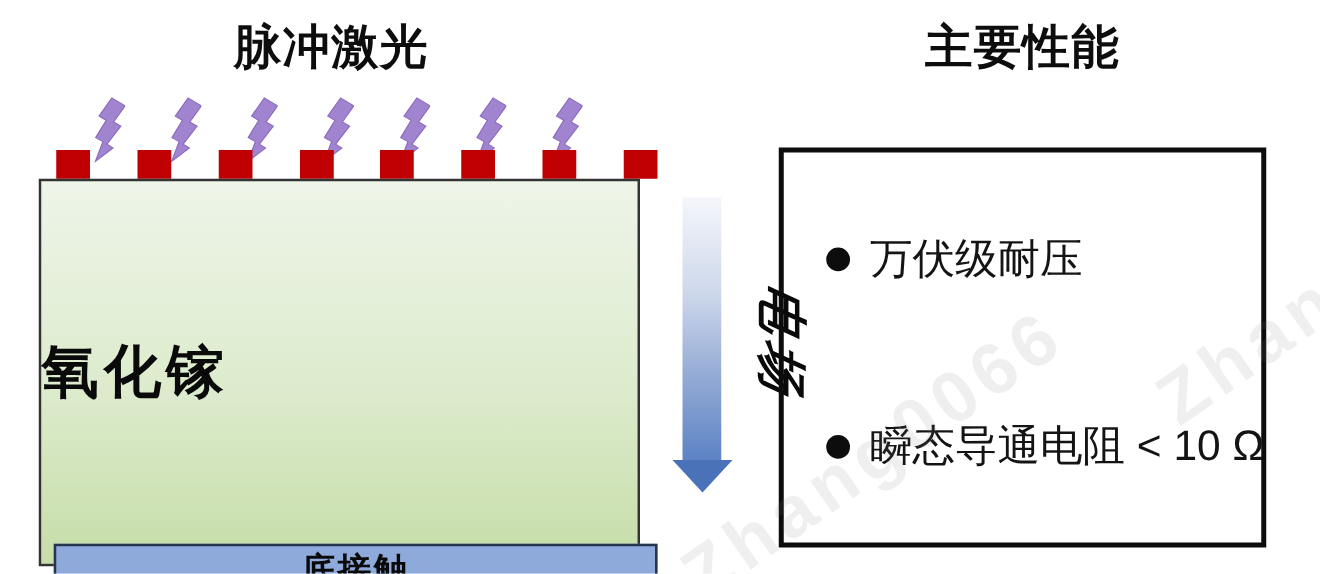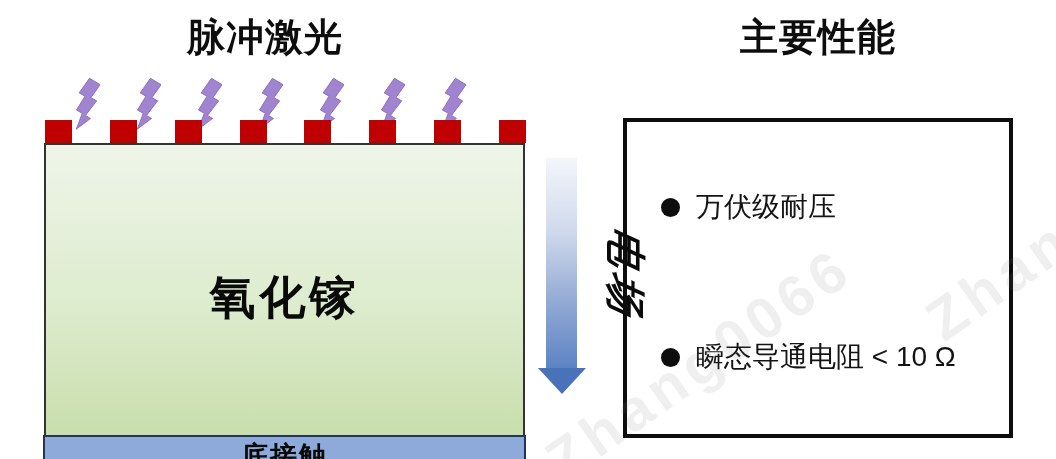--- a/index.html
+++ b/index.html
@@ -24,24 +24,24 @@
 
   
   .contact-row{
     position:absolute;left:45px;top:120px;width:481px;height:23px;
     display:flex;justify-content:space-between;align-items:stretch;
   }
   .contact{width:27px;height:23px;background:var(--contact-red,#c00000);}
 
   
   .oxide-box{
-    position:absolute;left:44px;top:143px;width:481px;height:310px;
+    position:absolute;left:31px;top:143px;width:481px;height:310px;
     box-sizing:border-box;border:2px solid #333333;
     background:linear-gradient(180deg,var(--oxide-top,#eef5e9) 0%,#dcebcc 55%,var(--oxide-bottom,#c6dda8) 100%);
-    display:flex;align-items:center;justify-content:center;
+    display:flex;align-items:center;justify-content:flex-start;
   }
   .oxide-label{font-size:46px;font-weight:700;color:#0a0a0a;letter-spacing:4px;}
 
   
   .bottom-bar{
     position:absolute;left:43px;top:396px;width:483px;height:42px;
     box-sizing:border-box;border:2px solid #26344f;
     background:var(--bottom-blue,#8eaadb);
     display:flex;align-items:center;justify-content:center;margin-top:39px;
   }
@@ -68,21 +68,21 @@
   .perf-box{
     position:absolute;left:623px;top:118px;width:390px;height:320px;
     box-sizing:border-box;border:4px solid #0d0d0d;background:#ffffff00;
   }
   .perf-list{
     list-style:none;margin:0;padding:10px 6px 10px 34px;height:300px;
     display:flex;flex-direction:column;justify-content:space-around;
   }
   .perf-item{display:flex;align-items:center;gap:16px;}
   .perf-dot{width:19px;height:19px;border-radius:50%;background:#0d0d0d;flex:0 0 auto;}
-  .perf-text{font-size:28px;font-weight:400;color:#141414;white-space:nowrap;}
+  .perf-text{font-size:34px;font-weight:400;color:#141414;white-space:nowrap;}
 
   
   .watermark{
     position:absolute;font-size:58px;font-weight:700;color:rgba(120,120,120,0.12);
     letter-spacing:6px;white-space:nowrap;pointer-events:none;
   }
   .wm1{left:520px;top:330px;transform:rotate(-35deg);}
   .wm2{left:900px;top:190px;transform:rotate(-35deg);}
 </style>
 </head>

